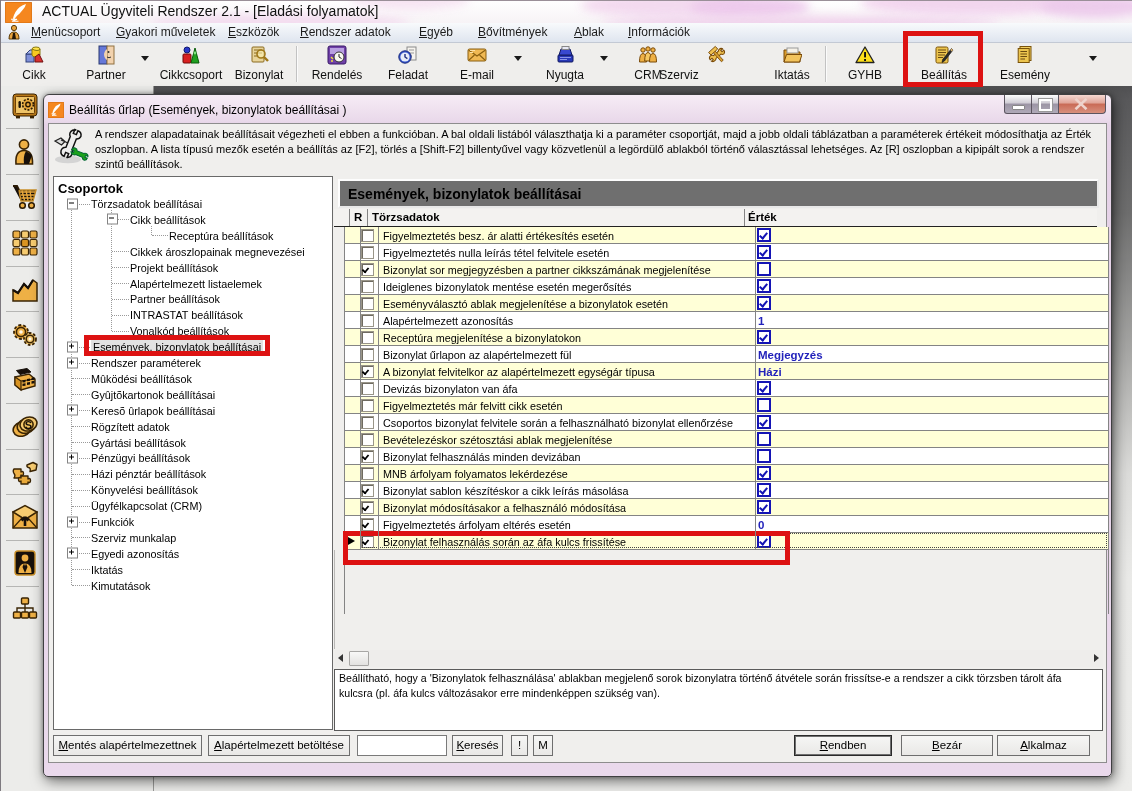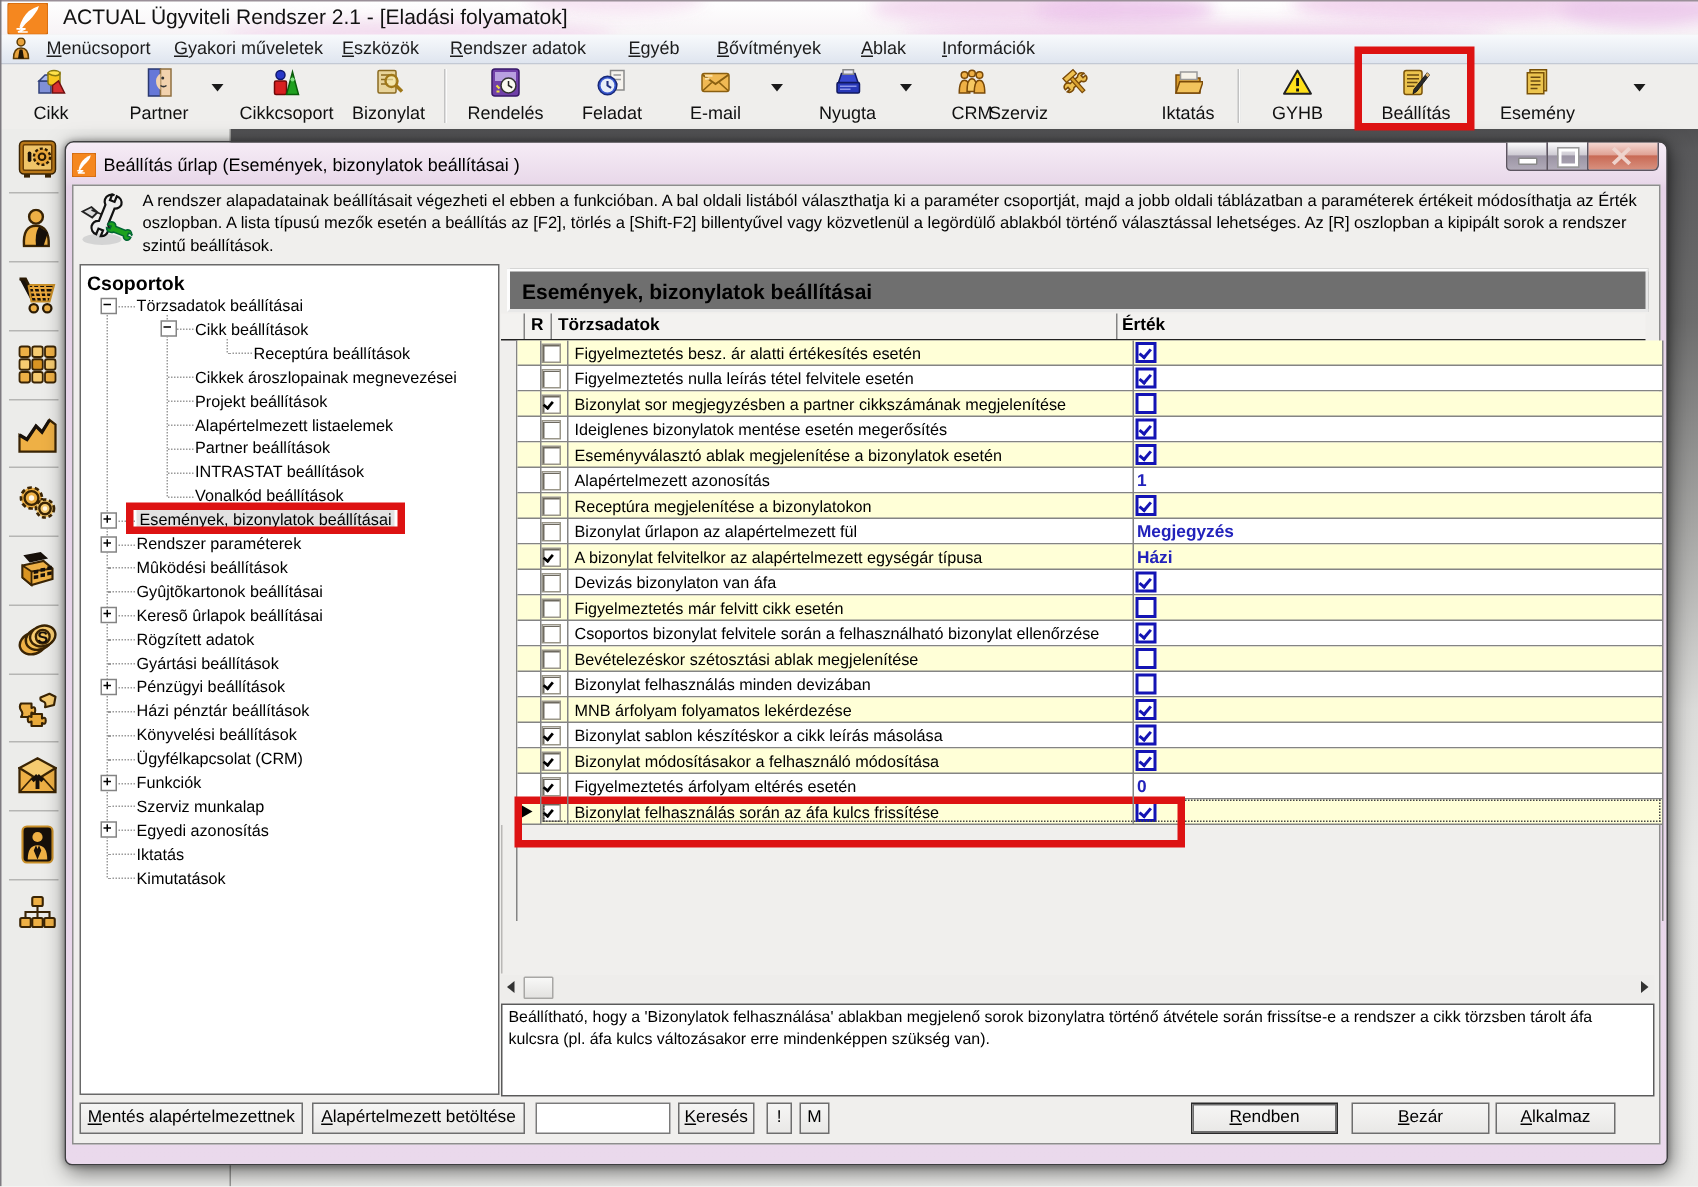--- a/index.html
+++ b/index.html
@@ -563,17 +563,17 @@
       <div>Beállítható, hogy a 'Bizonylatok felhasználása' ablakban megjelenő sorok bizonylatra történő átvétele során frissítse-e a rendszer a cikk törzsben tárolt áfa<br>kulcsra (pl. áfa kulcs változásakor erre mindenképpen szükség van).</div>
     </div>
   <div class="btn" style="left:53px;width:149px"><u>M</u>entés alapértelmezettnek</div>
   <div class="btn" style="left:208px;width:142px"><u>A</u>lapértelmezett betöltése</div>
   <div class="abs" style="left:357px;top:735px;width:90px;height:21px;background:#fff;border:1px solid #7a7a7a;box-sizing:border-box"></div>
   <div class="btn" style="left:452px;width:51px"><u>K</u>eresés</div>
   <div class="btn" style="left:511px;width:17px">!</div>
   <div class="btn" style="left:533px;width:20px">M</div>
   <div class="btn" style="left:794px;width:98px;border:1px solid #2a2a2a;box-shadow:inset 0 0 0 1px #6e6e6e"><u>R</u>endben</div>
   <div class="btn" style="left:901px;width:92px"><u>B</u>ezár</div>
-  <div class="btn" style="left:997px;width:80px"><u>A</u>lkalmaz</div>
+  <div class="btn" style="left:997px;width:93px"><u>A</u>lkalmaz</div>
   <div class="redbox" style="left:903px;top:31px;width:80px;height:56px"></div>
   <div class="redbox" style="left:84px;top:335px;width:186px;height:21px"></div>
   <div class="redbox" style="left:343px;top:531px;width:447px;height:34px"></div>
 </div>
 
 </body></html>

